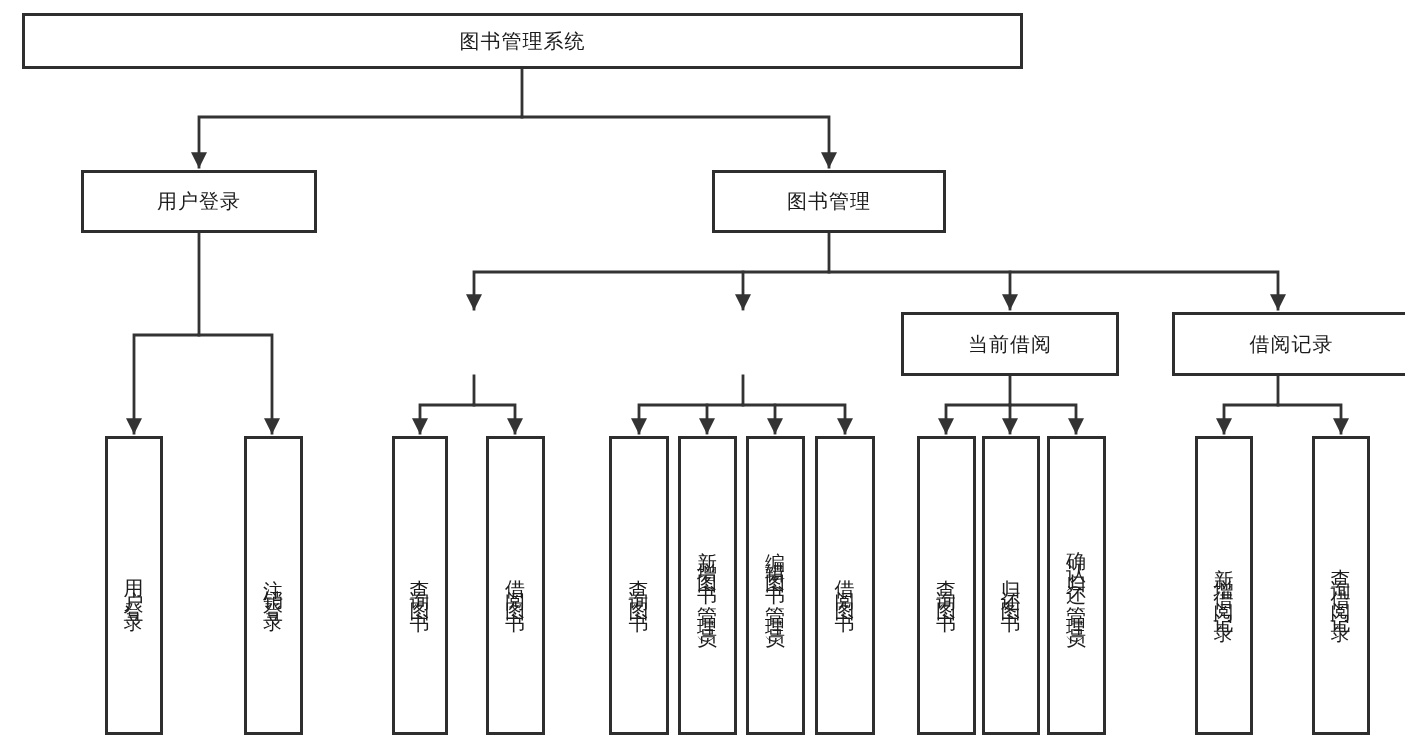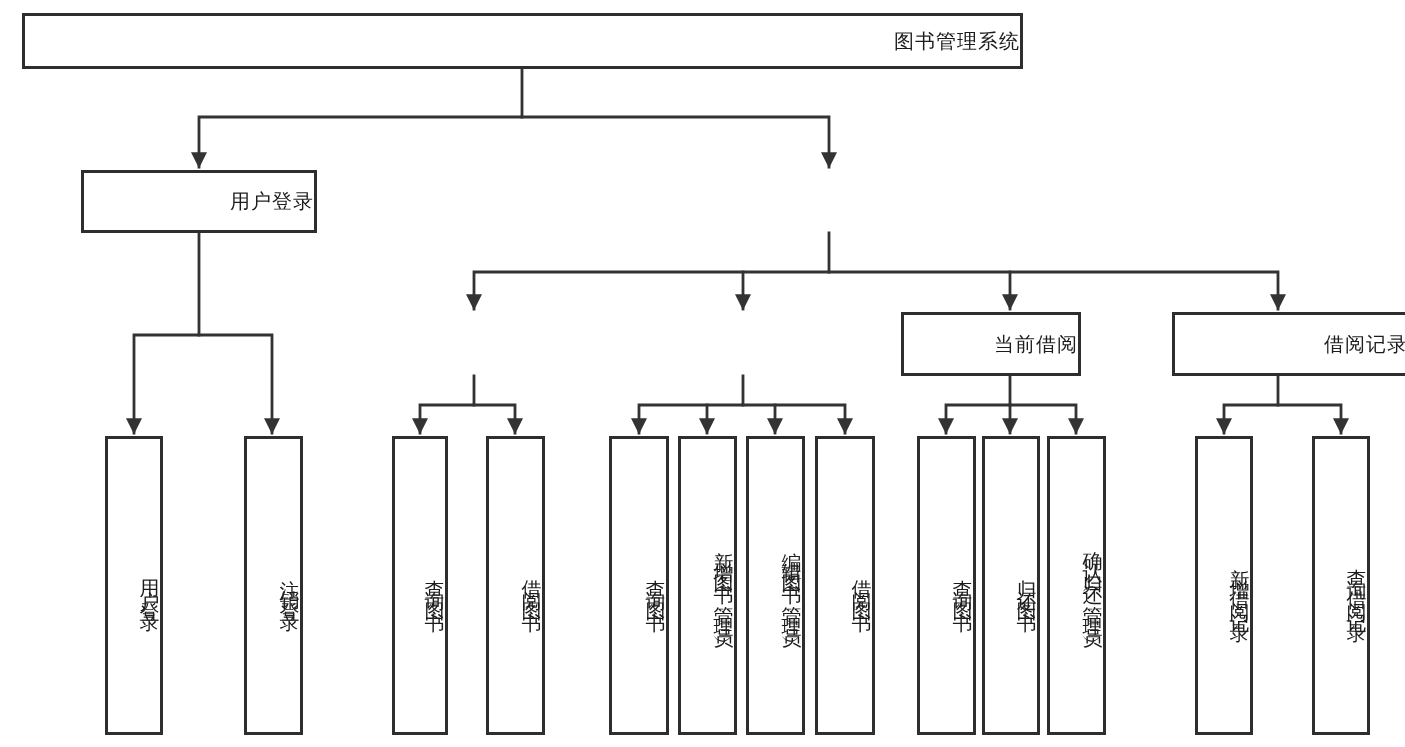--- a/index.html
+++ b/index.html
@@ -3,21 +3,21 @@
 <meta charset="utf-8">
 <style>
   html,body{margin:0;padding:0;background:#ffffff;}
   .stage{
     position:relative;width:1405px;height:747px;background:#ffffff;
     font-family:"Liberation Sans",sans-serif;overflow:hidden;
   }
   .connectors{position:absolute;left:0;top:0;}
   .node{
     position:absolute;box-sizing:border-box;border:3px solid #2e2e2e;background:#ffffff;
-    display:flex;align-items:center;justify-content:flex-end;color:#1c1c1c;z-index:2;
+    display:flex;align-items:center;justify-content:center;color:#1c1c1c;z-index:2;
   }
   .hlabel{font-size:20px;letter-spacing:1px;white-space:nowrap;}
   .vlabel{
     writing-mode:vertical-rl;text-orientation:mixed;
     font-size:20px;line-height:1;letter-spacing:11px;white-space:nowrap;
   }
   .watermark{
     position:absolute;top:712px;right:6px;z-index:5;
     font-size:21px;letter-spacing:1px;color:#b3b3b3;white-space:nowrap;
   }
@@ -62,22 +62,25 @@
     </g>
   </svg>
 
   <div class="node" style="left:22px;top:13px;width:1001px;height:56px">
     <span class="hlabel">图书管理系统</span>
   </div>
 
   <div class="node" style="left:81px;top:170px;width:236px;height:63px">
     <span class="hlabel">用户登录</span>
   </div>
+  <div class="node" style="left:712px;top:170px;width:234px;height:63px">
+    <span class="hlabel">图书管理</span>
+  </div>
 
-  <div class="node" style="left:901px;top:312px;width:180px;height:64px">
+  <div class="node" style="left:901px;top:312px;width:218px;height:64px">
     <span class="hlabel">当前借阅</span>
   </div>
   <div class="node" style="left:1172px;top:312px;width:239px;height:64px">
     <span class="hlabel">借阅记录</span>
   </div>
 
   <div class="node" style="left:105px;top:436px;width:58px;height:299px">
     <span class="vlabel">用户登录</span>
   </div>
   <div class="node" style="left:244px;top:436px;width:59px;height:299px">

